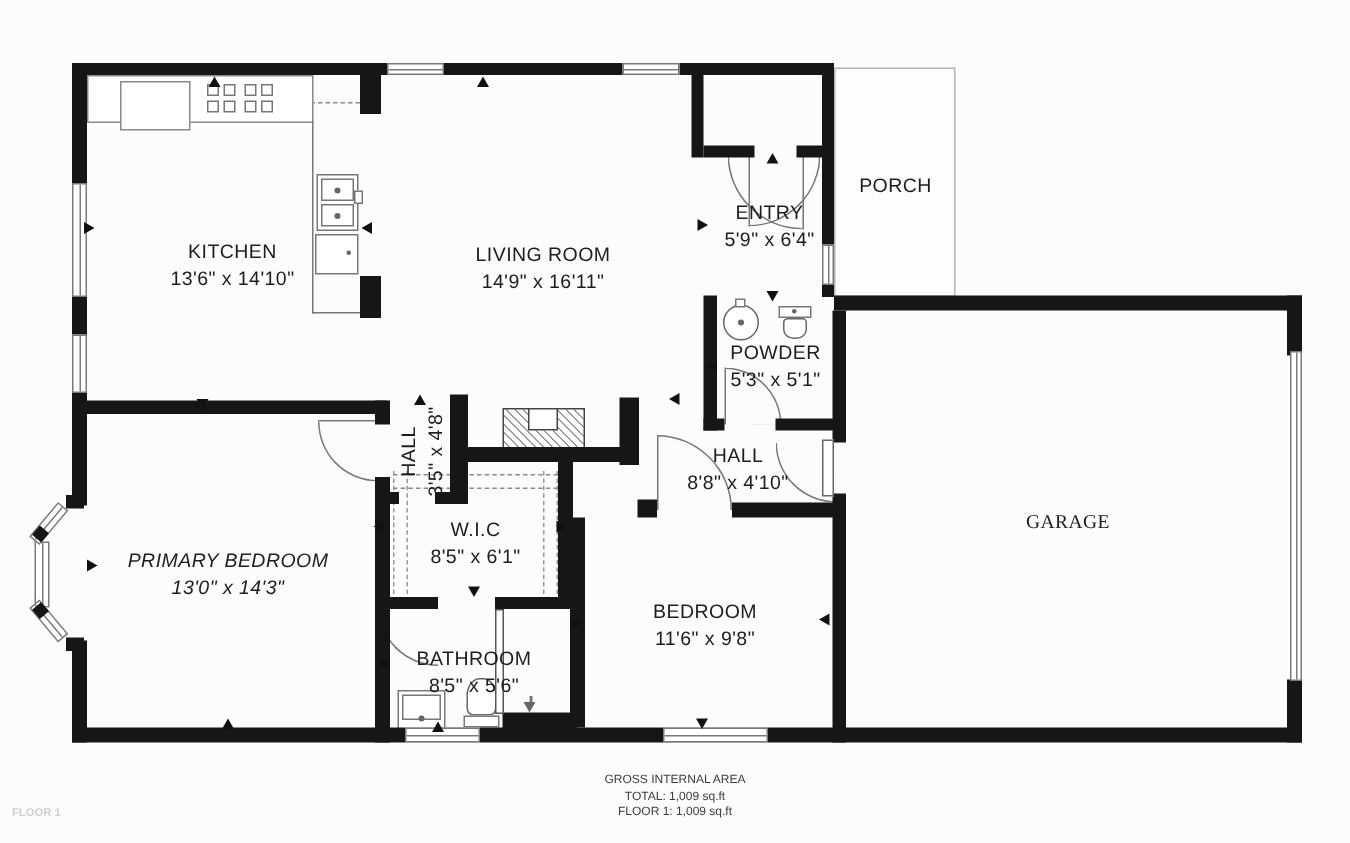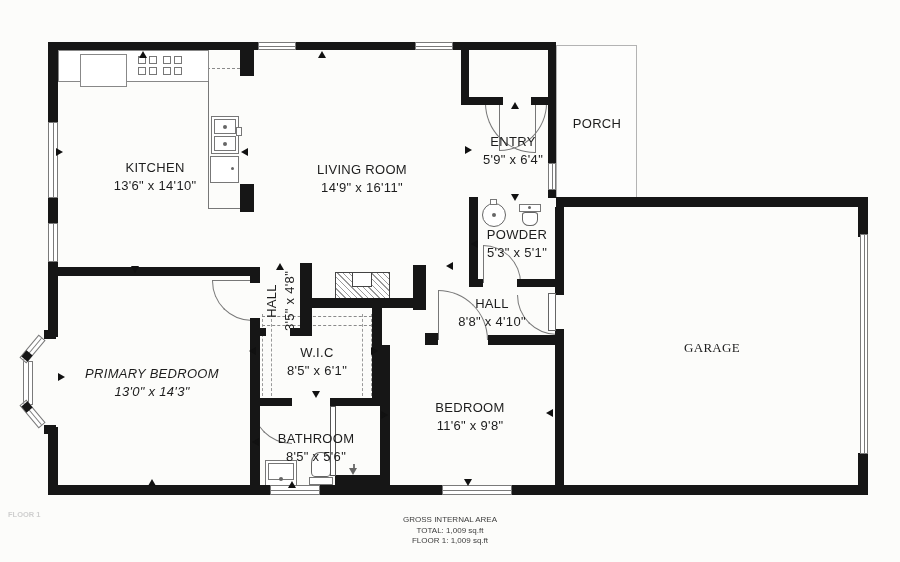--- a/index.html
+++ b/index.html
@@ -66,21 +66,21 @@
   .dot{position:absolute;background:#666;border-radius:50%;z-index:5;}
   .circle{border:1px solid #666;border-radius:50%;background:#fff;}
   .bowl-up{border:1px solid #666;background:#fff;border-radius:45% 45% 20% 20%;}
   .bowl-down{border:1px solid #666;background:#fff;border-radius:20% 20% 45% 45%;}
   .shower-head{width:0;height:0;border-left:4px solid transparent;border-right:4px solid transparent;border-top:7px solid #666;}
 
   
   .footer{position:absolute;left:450px;top:515px;transform:translateX(-50%);
           text-align:center;font-size:8px;color:#3c3c3c;line-height:1.32;z-index:10;}
   .footer .disc{color:#c4c4c4;font-size:7.5px;margin-top:1px;letter-spacing:.2px;}
-  .floor-tag{position:absolute;left:8px;top:510px;font-size:7.5px;color:#cfcfcf;z-index:10;font-weight:bold;}
+  .floor-tag{position:absolute;left:8px;top:537px;font-size:7.5px;color:#cfcfcf;z-index:10;font-weight:bold;}
 </style>
 </head>
 <body>
 
 <div class="canvas">
 
   <div class="porch-box"></div>
 
   <div id="gen">
       <div class="wall" style="left: 48px; top: 42px; width: 508px; height: 8px;"></div>

